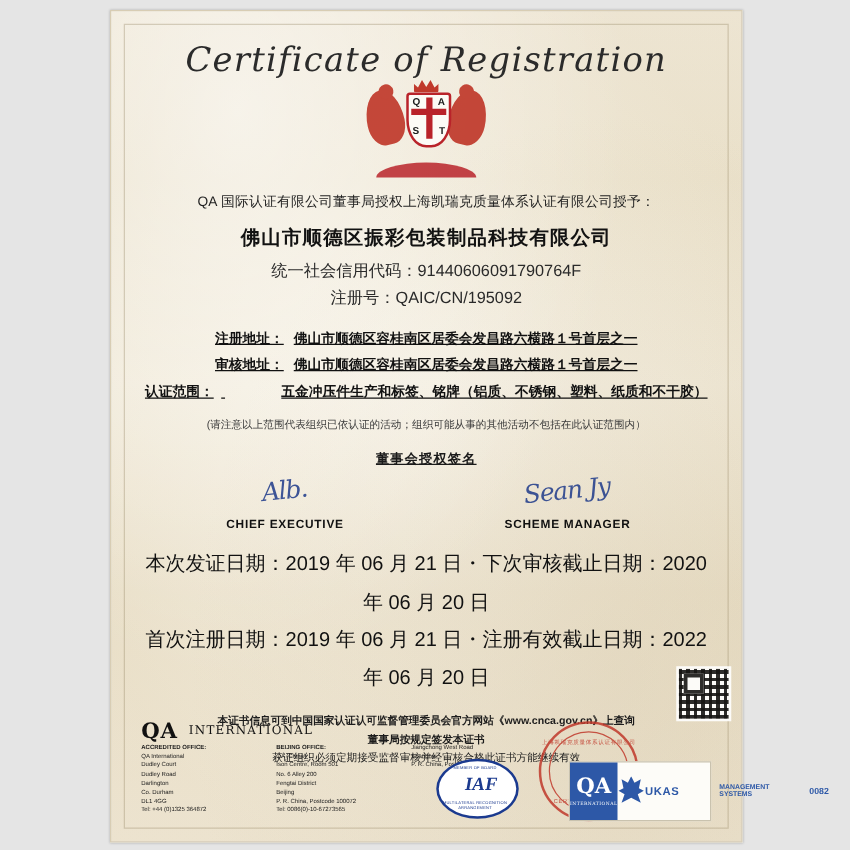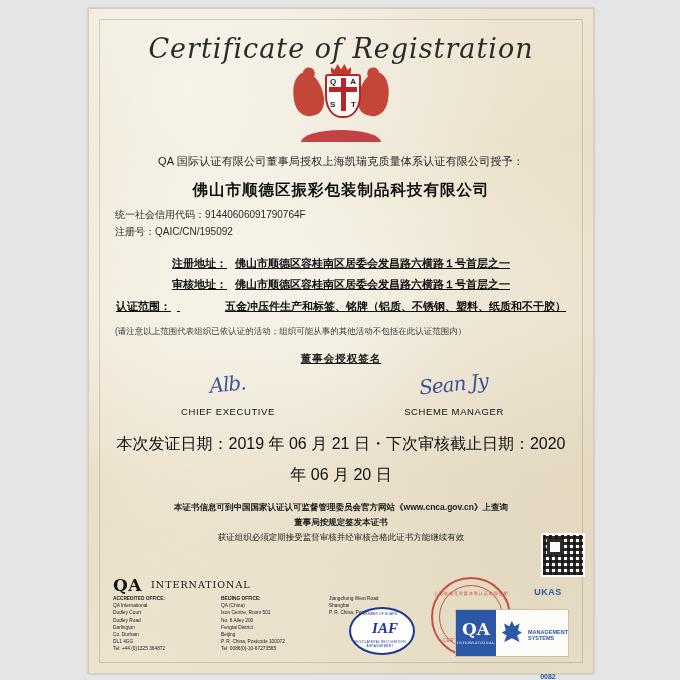--- a/index.html
+++ b/index.html
@@ -176,21 +176,22 @@
   }
   .company-name {
     text-align: center;
     font-weight: bold;
     font-size: 15.5px;
     color: #121212;
     margin-top: 11px;
     letter-spacing: 1px;
   }
   .small-line {
-    font-size: 10px;
+    text-align: center;
+    font-size: 13px;
     color: #2a2a2a;
     margin-top: 7px;
   }
   .small-line.tight { margin-top: 3px; }
 
   .scope-para {
     margin-top: 12px;
     font-size: 10px;
     color: #1f1f1f;
     line-height: 1.65;
@@ -221,20 +222,21 @@
   .field-row.multi { display: block; text-align: center; }
   .field-row.multi .field-label { display: inline; margin-right: 6px; }
   .field-row.multi .field-value { display: inline; white-space: normal; margin-left: 45px; }
   .scope-second {
     text-align: center;
     font-weight: bold;
     font-size: 11px;
     margin-top: 2px;
   }
   .note-line {
+    text-align: center;
     font-size: 8.5px;
     color: #3a3a3a;
     margin-top: 9px;
   }
 
   .sign-header {
     text-align: center;
     font-size: 10.5px;
     color: #1b1b1b;
     margin-top: 14px;
@@ -253,21 +255,21 @@
     font-family: "DejaVu Serif", serif;
     font-style: italic;
     font-size: 20px;
     color: #1e3a8a;
     opacity: 0.85;
     transform: rotate(-6deg);
     letter-spacing: -1px;
   }
   .sig-title {
     font-size: 9.5px;
-    font-weight: normal;
+    font-weight: bold;
     letter-spacing: 0.6px;
     color: #111;
   }
 
   .dates {
     margin-top: 12px;
     text-align: center;
     font-size: 16px;
     color: #111;
     line-height: 1.9;
@@ -432,21 +434,21 @@
     justify-content: center;
   }
   .crown-mark {
     width: 22px; height: 24px;
     background: #2d58a7;
     clip-path: polygon(50% 0%, 62% 22%, 85% 10%, 78% 40%, 96% 48%, 74% 60%, 85% 88%, 50% 72%, 15% 88%, 26% 60%, 4% 48%, 22% 40%, 15% 10%, 38% 22%);
   }
   .ukas-right {
     flex: 1;
     display: flex;
-    flex-direction: column;
+    flex-direction: row;
     align-items: center;
     justify-content: center;
     color: #2d58a7;
     font-family: "Liberation Sans", sans-serif;
     gap: 32px;
   }
   .ukas-right .u { font-size: 9px; font-weight: bold; letter-spacing: 0.5px; }
   .ukas-right .m { font-size: 5.5px; font-weight: bold; }
   .ukas-right .n { font-size: 7px; font-weight: bold; }
 
@@ -533,20 +535,23 @@
         </div>
         <div class="sig-block">
           <div class="sig-mark">Sean Jy</div>
           <div class="sig-title">SCHEME MANAGER</div>
         </div>
       </div>
 
       <div class="dates">
         <div>
           <span>本次发证日期：</span><span>2019 年 06 月 21 日</span>・<span>下次审核截止日期：</span><span>2020 年 06 月 20 日</span>
+        </div>
+        <div>
+          <span>首次注册日期：</span><span>2019 年 06 月 21 日</span>・<span>注册有效截止日期：</span><span>2022 年 06 月 20 日</span>
         </div>
       </div>
 
       <div class="footer-note">
         <div class="bold">本证书信息可到中国国家认证认可监督管理委员会官方网站《www.cnca.gov.cn》上查询</div>
         <div class="bold">董事局按规定签发本证书</div>
         <div>获证组织必须定期接受监督审核并经审核合格此证书方能继续有效</div>
       </div>
 
       <div class="qr"></div>

